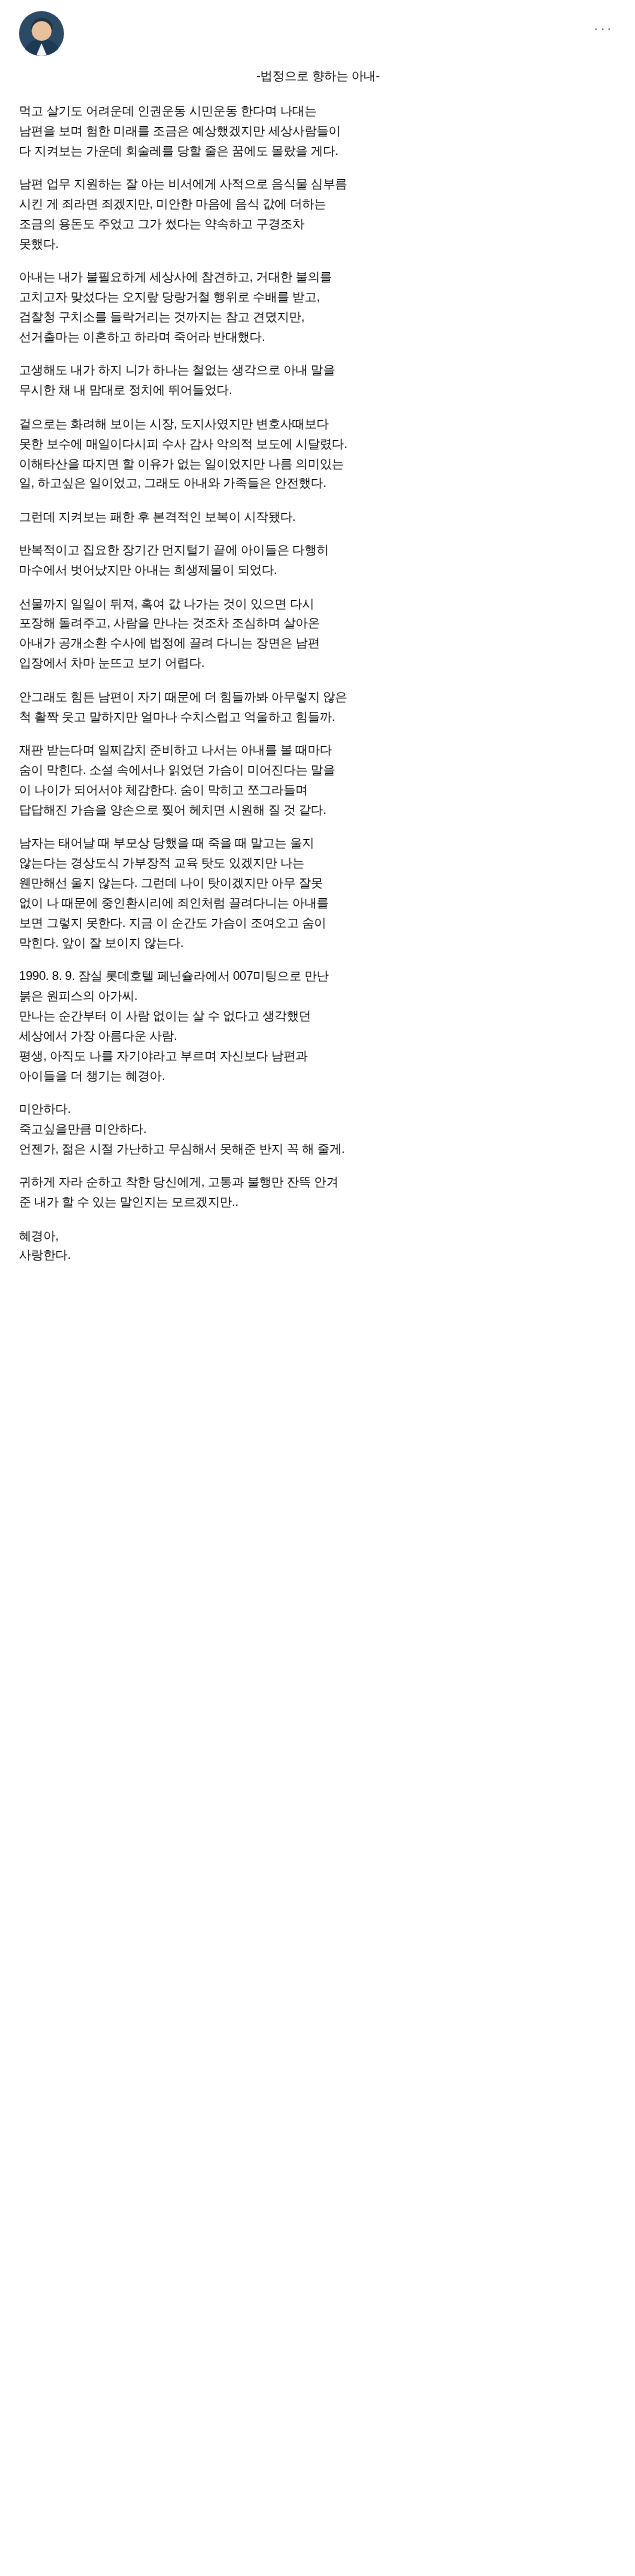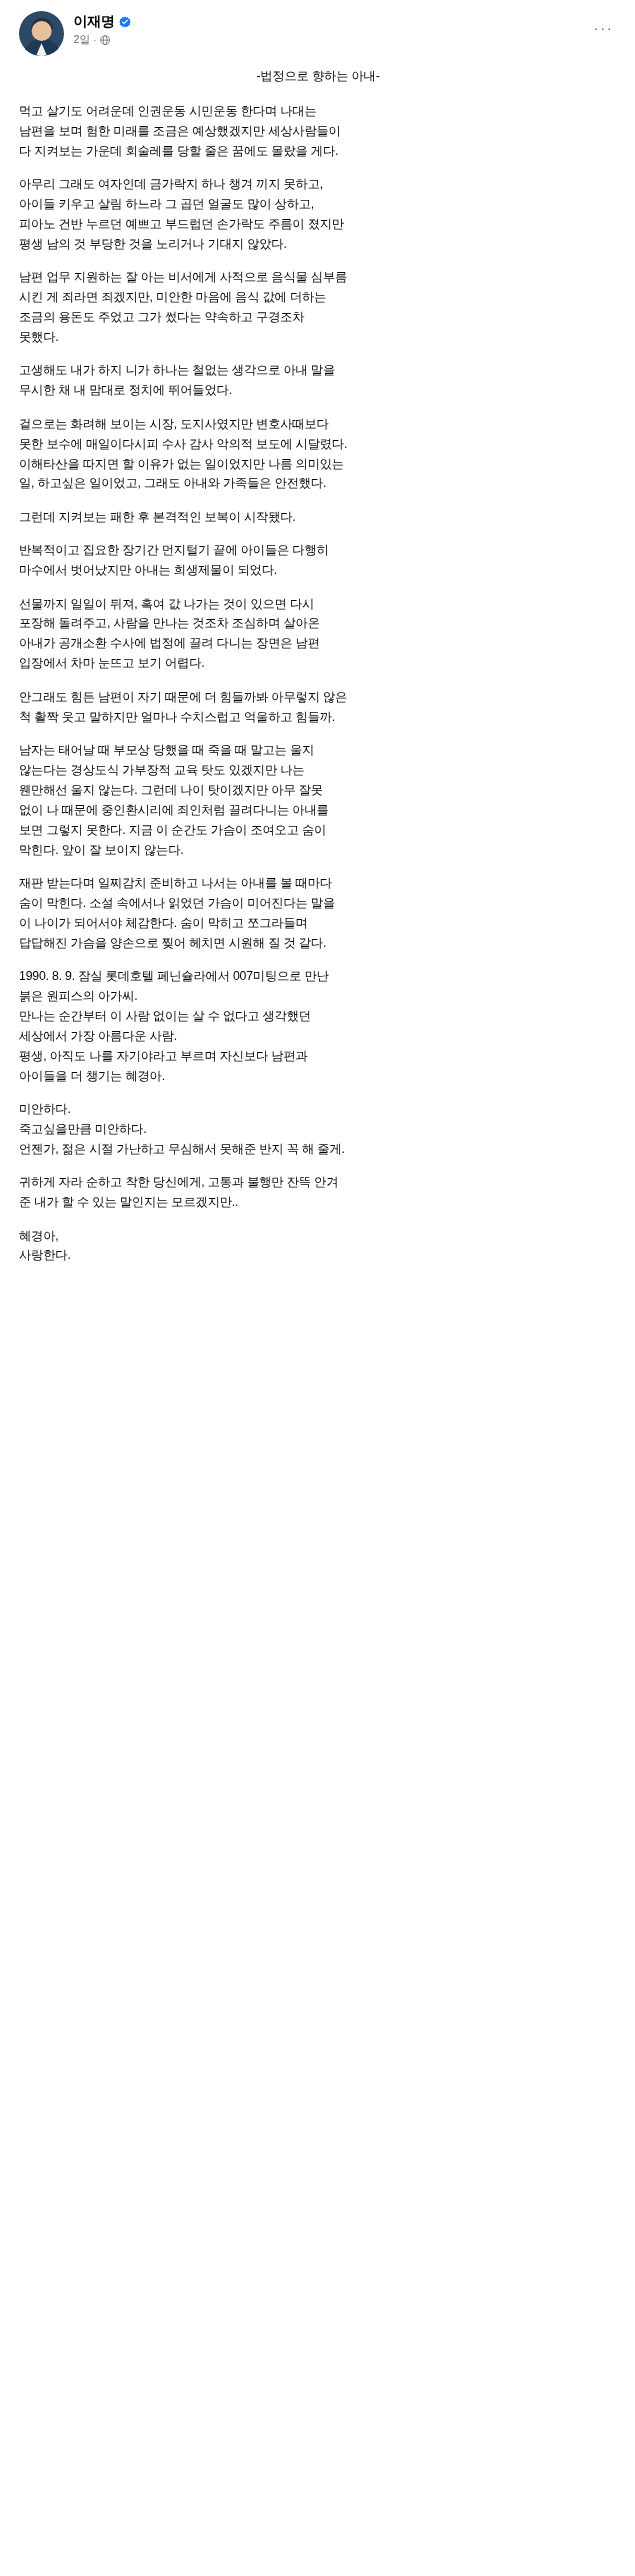--- a/index.html
+++ b/index.html
@@ -136,80 +136,62 @@
 
   <div class="post-header">
 
     <div class="avatar">
       <div class="body"></div>
       <div class="shirt"></div>
       <div class="hair"></div>
       <div class="face"></div>
     </div>
 
-    <div class="header-text">
-      <div class="name-row">
-        <span class="page-name">이재명</span>
-        <svg class="verified" viewBox="0 0 16 16">
-          <path fill="#1877F2" d="M8 0.6l1.7 1.3 2.1-.3.9 1.9 2 .7-.4 2.1 1.3 1.7-1.3 1.7.4 2.1-2 .7-.9 1.9-2.1-.3L8 15.4l-1.7-1.3-2.1.3-.9-1.9-2-.7.4-2.1L.4 8l1.3-1.7-.4-2.1 2-.7.9-1.9 2.1.3z"></path>
-          <path fill="#ffffff" d="M6.9 11.1L3.9 8.2l1.1-1.1 1.9 1.8 4-4.1 1.1 1.1z"></path>
-        </svg>
-      </div>
-      <div class="meta-row">
-        <span>2일</span>
-        <span class="dot-sep">·</span>
-        <svg class="globe" viewBox="0 0 16 16">
-          <circle cx="8" cy="8" r="7" fill="none" stroke="#65676b" stroke-width="1.2"></circle>
-          <ellipse cx="8" cy="8" rx="3" ry="7" fill="none" stroke="#65676b" stroke-width="1.2"></ellipse>
-          <line x1="1" y1="8" x2="15" y2="8" stroke="#65676b" stroke-width="1.2"></line>
-        </svg>
-      </div>
-    </div>
 
     <div class="more-btn">···</div>
   </div>
 
   <div class="post-body">
     <p>-법정으로 향하는 아내-</p>
     <p>먹고 살기도 어려운데 인권운동 시민운동 한다며 나대는
 남편을 보며 험한 미래를 조금은 예상했겠지만 세상사람들이
 다 지켜보는 가운데 회술레를 당할 줄은 꿈에도 몰랐을 게다.</p>
-    <p>아무리 그래도 여자인데 금가락지 하나 챙겨 끼지 못하고,
-아이들 키우고 살림 하느라 그 곱던 얼굴도 많이 상하고,
-피아노 건반 누르던 예쁘고 부드럽던 손가락도 주름이 졌지만
-평생 남의 것 부당한 것을 노리거나 기대지 않았다.</p>
     <p>남편 업무 지원하는 잘 아는 비서에게 사적으로 음식물 심부름
 시킨 게 죄라면 죄겠지만, 미안한 마음에 음식 값에 더하는
 조금의 용돈도 주었고 그가 썼다는 약속하고 구경조차
 못했다.</p>
+    <p>아내는 내가 불필요하게 세상사에 참견하고, 거대한 불의를
+고치고자 맞섰다는 오지랖 당랑거철 행위로 수배를 받고,
+검찰청 구치소를 들락거리는 것까지는 참고 견뎠지만,
+선거출마는 이혼하고 하라며 죽어라 반대했다.</p>
     <p>고생해도 내가 하지 니가 하나는 철없는 생각으로 아내 말을
 무시한 채 내 맘대로 정치에 뛰어들었다.</p>
     <p>겉으로는 화려해 보이는 시장, 도지사였지만 변호사때보다
 못한 보수에 매일이다시피 수사 감사 악의적 보도에 시달렸다.
 이해타산을 따지면 할 이유가 없는 일이었지만 나름 의미있는
 일, 하고싶은 일이었고, 그래도 아내와 가족들은 안전했다.</p>
     <p>그런데 지켜보는 패한 후 본격적인 보복이 시작됐다.</p>
     <p>반복적이고 집요한 장기간 먼지털기 끝에 아이들은 다행히
 마수에서 벗어났지만 아내는 희생제물이 되었다.</p>
     <p>선물까지 일일이 뒤져, 혹여 값 나가는 것이 있으면 다시
 포장해 돌려주고, 사람을 만나는 것조차 조심하며 살아온
 아내가 공개소환 수사에 법정에 끌려 다니는 장면은 남편
 입장에서 차마 눈뜨고 보기 어렵다.</p>
     <p>안그래도 힘든 남편이 자기 때문에 더 힘들까봐 아무렇지 않은
 척 활짝 웃고 말하지만 얼마나 수치스럽고 억울하고 힘들까.</p>
+    <p>재판 받는다며 일찌감치 준비하고 나서는 아내를 볼 때마다
+숨이 막힌다. 소설 속에서나 읽었던 가슴이 미어진다는 말을
+이 나이가 되어서야 체감한다. 숨이 막히고 쪼그라들며
+답답해진 가슴을 양손으로 찢어 헤치면 시원해 질 것 같다.</p>
     <p>남자는 태어날 때 부모상 당했을 때 죽을 때 말고는 울지
 않는다는 경상도식 가부장적 교육 탓도 있겠지만 나는
 웬만해선 울지 않는다. 그런데 나이 탓이겠지만 아무 잘못
 없이 나 때문에 중인환시리에 죄인처럼 끌려다니는 아내를
 보면 그렇지 못한다. 지금 이 순간도 가슴이 조여오고 숨이
 막힌다. 앞이 잘 보이지 않는다.</p>
-    <p>재판 받는다며 일찌감치 준비하고 나서는 아내를 볼 때마다
-숨이 막힌다. 소설 속에서나 읽었던 가슴이 미어진다는 말을
-이 나이가 되어서야 체감한다. 숨이 막히고 쪼그라들며
-답답해진 가슴을 양손으로 찢어 헤치면 시원해 질 것 같다.</p>
     <p>1990. 8. 9. 잠실 롯데호텔 페닌슐라에서 007미팅으로 만난
 붉은 원피스의 아가씨.
 만나는 순간부터 이 사람 없이는 살 수 없다고 생각했던
 세상에서 가장 아름다운 사람.
 평생, 아직도 나를 자기야라고 부르며 자신보다 남편과
 아이들을 더 챙기는 혜경아.</p>
     <p>미안하다.
 죽고싶을만큼 미안하다.
 언젠가, 젊은 시절 가난하고 무심해서 못해준 반지 꼭 해 줄게.</p>
     <p>귀하게 자라 순하고 착한 당신에게, 고통과 불행만 잔뜩 안겨

